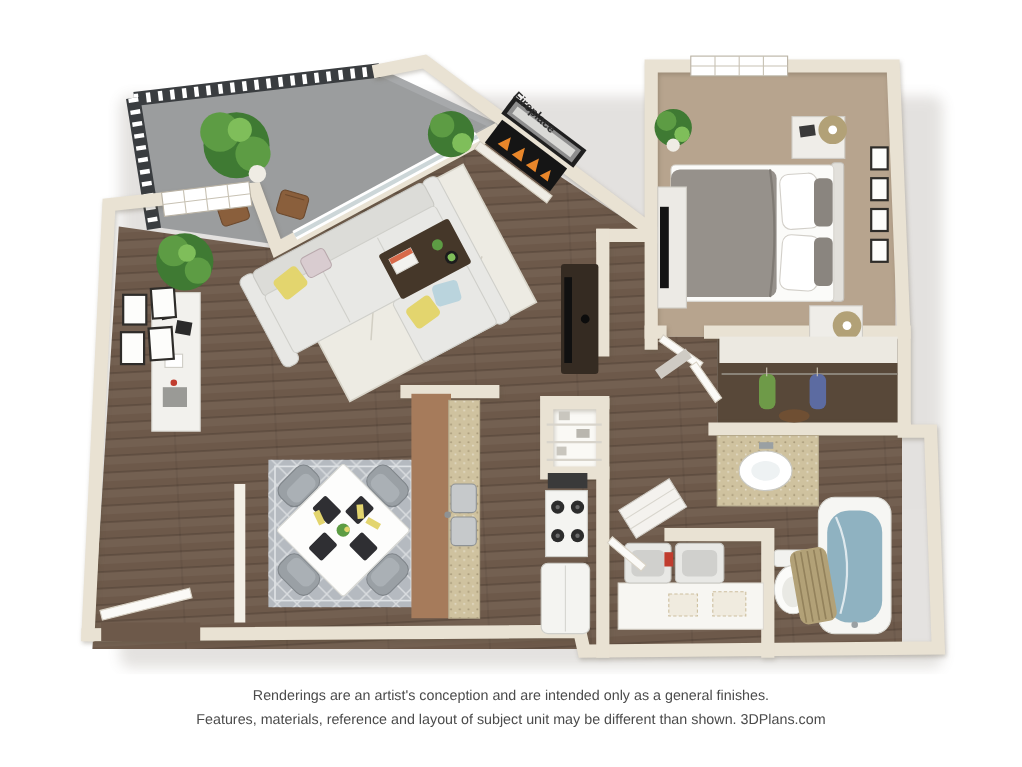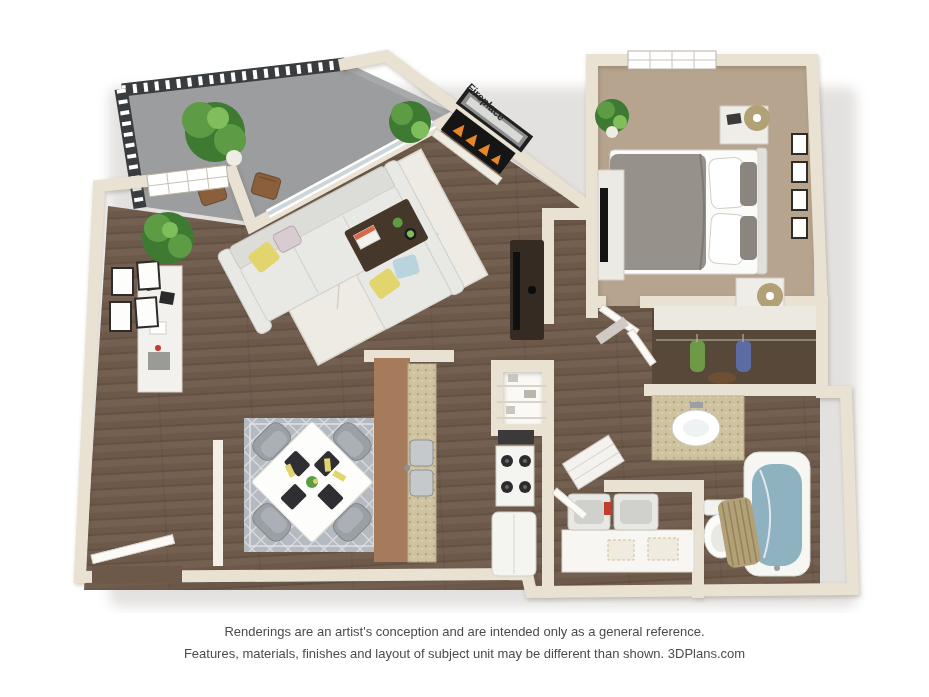--- a/index.html
+++ b/index.html
@@ -336,16 +336,16 @@
   </g>
   <g>
     <circle cx="612" cy="116" r="17" class="pd"></circle>
         <circle cx="606" cy="110" r="9" class="pm"></circle>
     <circle cx="620" cy="122" r="7" class="pl"></circle>
     <circle cx="612" cy="132" r="6" fill="#efece4"></circle>
   </g>
 </svg>
 
 <div class="caption">
-  <div>Renderings are an artist's conception and are intended only as a general reference.</div>
-  <div>Features, materials, finishes and layout of subject unit may be different than shown. 3DPlans.com</div>
+  <div>Renderings are an artist's conception and are intended only as a general finishes.</div>
+  <div>Features, materials, reference and layout of subject unit may be different than shown. 3DPlans.com</div>
 </div>
 </div>
 
 </body></html>

